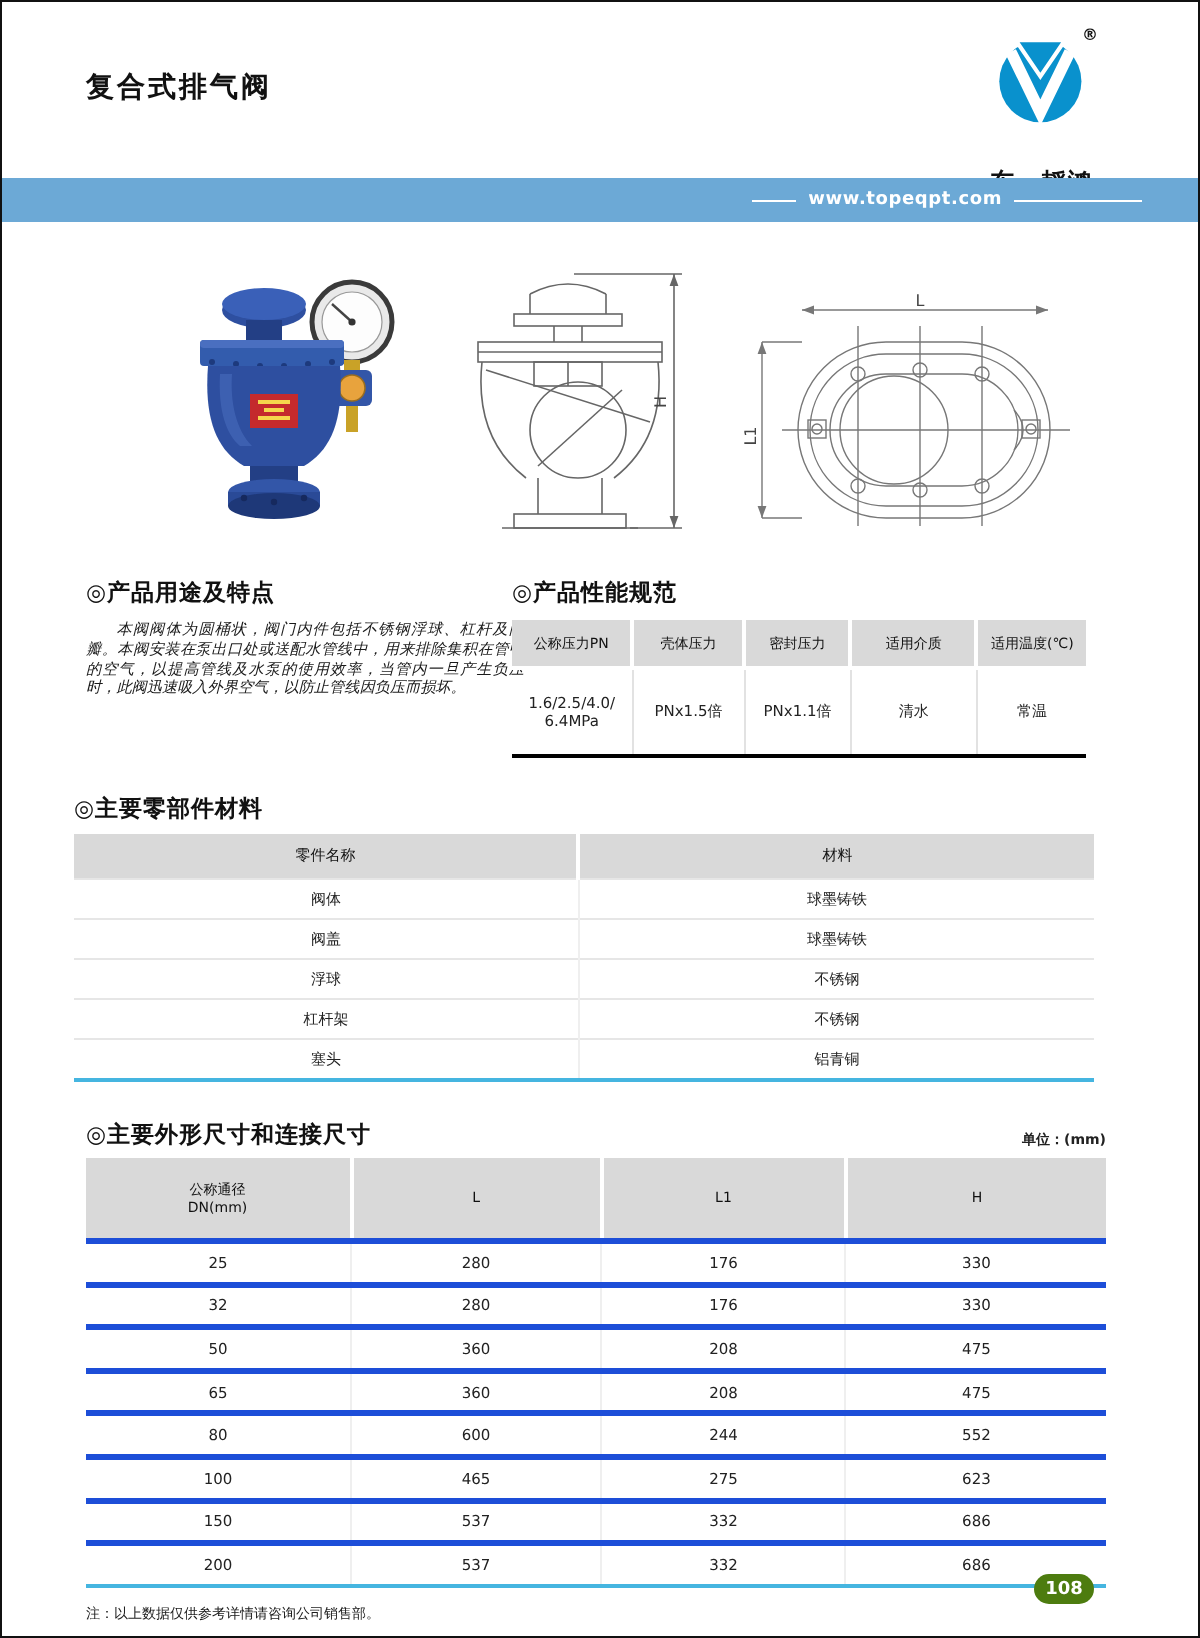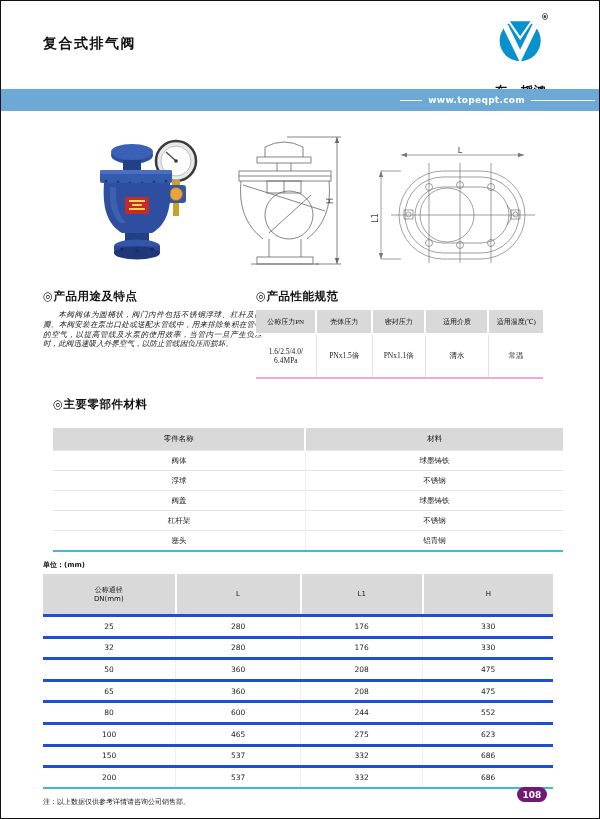--- a/index.html
+++ b/index.html
@@ -5,21 +5,21 @@
   html,body{margin:0;padding:0;background:#fff;}
   .page{position:relative;width:600px;height:819px;background:#fff;border:1px solid #111;
         box-sizing:border-box;font-family:"DejaVu Sans","Liberation Sans",sans-serif;color:#111;overflow:hidden;}
 
   
   .page-title{position:absolute;left:42px;top:34px;font-size:14px;font-weight:bold;letter-spacing:1.5px;}
   .logo{position:absolute;left:490px;top:14px;width:60px;text-align:center;}
   .logo .reg{position:absolute;right:2px;top:-2px;font-size:8px;font-weight:bold;}
   .logo-text{font-size:12px;font-weight:bold;letter-spacing:1px;margin-top:16px;white-space:nowrap;}
   .banner{position:absolute;left:0;top:88px;width:100%;height:22px;display:flex;align-items:center;
-          justify-content:flex-end;box-sizing:border-box;padding-right:4px;}
+          justify-content:flex-end;box-sizing:border-box;padding-right:28px;}
   .banner .burl{color:#fff;font-size:9px;font-weight:bold;margin:0 6px;letter-spacing:0.3px;}
   .bline{display:inline-block;height:1px;background:#fff;}
   .bline.short{width:22px;}
   .bline.long{width:64px;}
 
   
   .fig{position:absolute;}
   .fig-photo{left:95px;top:138px;}
   .fig-section{left:226px;top:132px;}
   .fig-topview{left:370px;top:146px;}
@@ -32,28 +32,28 @@
   .features p{margin:6px 0 0;font-size:7.6px;line-height:9.8px;text-align:justify;text-indent:2em;color:#1a1a1a;font-style:italic;}
 
   
   table{border-collapse:collapse;width:100%;table-layout:fixed;}
   th{background:#D9D9D9;font-weight:normal;text-align:center;border-left:2px solid #fff;white-space:pre-line;}
   th:first-child{border-left:none;}
   td{text-align:center;white-space:pre-line;color:#222;}
 
   
   .performance{position:absolute;left:255px;top:288px;width:287px;}
-  .perf-table{margin-top:6px;border-bottom:2px solid #f9a8d4;font-family:Liberation Serif, serif;}
+  .perf-table{margin-top:6px;border-bottom:2px solid #000000;}
   .perf-table th{font-size:7px;height:21px;border-bottom:2px solid #fff;}
   .perf-table td{font-size:7.5px;height:40px;border-left:1px solid #E2E2E2;margin-top:28px;}
   .perf-table td:first-child{border-left:none;}
 
   
-  .materials{position:absolute;left:52px;top:396px;width:510px;}
-  .mat-table{margin-top:16px;border-bottom:2px solid #45B5E0;}
+  .materials{position:absolute;left:36px;top:396px;width:510px;}
+  .mat-table{margin-top:5px;border-bottom:2px solid #45B5E0;}
   .mat-table th{font-size:7.5px;height:20px;}
   .mat-table td{font-size:7.5px;height:17px;border-top:1px solid #E6E6E6;border-left:1px solid #EFEFEF;}
   .mat-table td:first-child{border-left:none;}
 
   
   .dimensions{position:absolute;left:42px;top:559px;width:510px;}
   .dim-head{display:flex;justify-content:space-between;align-items:flex-end;}
   .unit-label{font-size:7px;color:#222;font-weight:bold;}
   .dim-table{margin-top:4px;border-bottom:2px solid #45B5E0;}
   .dim-table th{font-size:7px;height:38px;}
@@ -242,41 +242,42 @@
             <th>零件名称</th>
             <th>材料</th>
           </tr>
         </thead>
       <tbody>
           <tr>
             <td>阀体</td>
             <td>球墨铸铁</td>
           </tr>
           <tr>
+            <td>阀盖</td>
+            <td>球墨铸铁</td>
+          </tr>
+          <tr>
             <td>浮球</td>
             <td>不锈钢</td>
           </tr>
           <tr>
-            <td>阀盖</td>
-            <td>球墨铸铁</td>
-          </tr>
-          <tr>
             <td>杠杆架</td>
             <td>不锈钢</td>
           </tr>
           <tr>
             <td>塞头</td>
             <td>铝青铜</td>
           </tr>
         </tbody>
     </table>
   </div>
 
   <div class="dimensions">
     <div class="dim-head">
+      <h3 class="sec-title">◎主要外形尺寸和连接尺寸</h3>
       <span class="unit-label">单位：(mm)</span>
     </div>
     <table class="dim-table">
       <colgroup>
           <col style="width:26%">
           <col style="width:24.5%">
           <col style="width:24%">
           <col style="width:25.5%">
         </colgroup>
       <thead>
@@ -335,15 +336,15 @@
             <td>200</td>
             <td>537</td>
             <td>332</td>
             <td>686</td>
           </tr>
         </tbody>
     </table>
     <div class="note">注：以上数据仅供参考详情请咨询公司销售部。</div>
   </div>
 
-  <div class="page-badge" style="background:#701a75;">108</div>
+  <div class="page-badge" style="background:#4d7c0f;">108</div>
 
 </div>
 
 </body></html>

